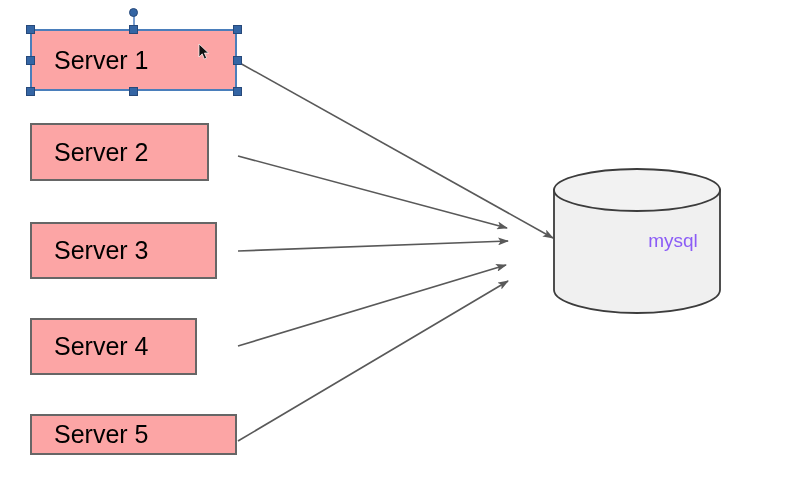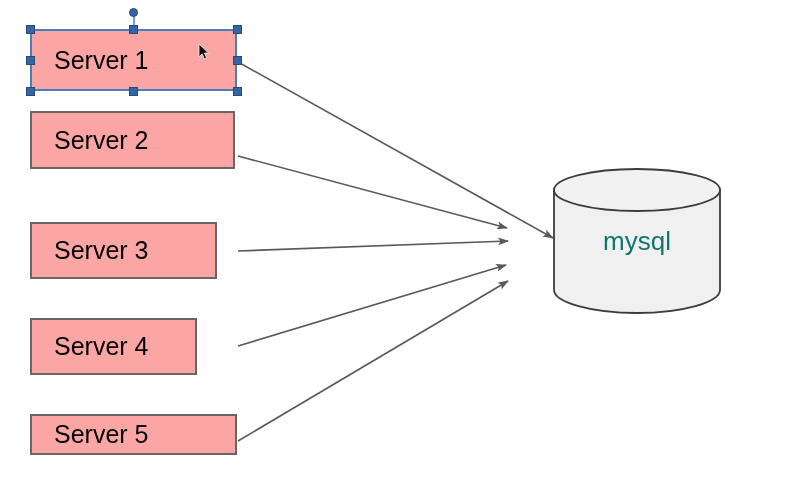--- a/index.html
+++ b/index.html
@@ -52,22 +52,23 @@
   #db-label {
     position: absolute;
     left: 553px;
     top: 168px;
     width: 168px;
     height: 146px;
     display: flex;
     align-items: center;
     justify-content: center;
     font-family: "Liberation Sans", sans-serif;
-    font-size: 26px;
-    color: #0f766e;
+    font-size: 19px;
+    color: #8b5cf6;
+    padding-left: 36px;
   }
   
   #selection-frame {
     position: absolute;
     left: 30px;
     top: 29px;
     width: 207px;
     height: 62px;
     box-sizing: border-box;
     border: 2px solid #4a7ebb;
@@ -117,21 +118,21 @@
     <line x1="238" y1="156" x2="507" y2="228" stroke="#595959" stroke-width="1.6" marker-end="url(#arrowhead)"></line>
     <line x1="238" y1="251" x2="508" y2="241" stroke="#595959" stroke-width="1.6" marker-end="url(#arrowhead)"></line>
     <line x1="238" y1="346" x2="506" y2="265" stroke="#595959" stroke-width="1.6" marker-end="url(#arrowhead)"></line>
     <line x1="238" y1="441" x2="508" y2="281" stroke="#595959" stroke-width="1.6" marker-end="url(#arrowhead)"></line>
   </svg>
 
   <div class="node-box" style="left:30px; top:29px; width:207px; height:62px;">
     <span class="node-label">Server 1</span>
   </div>
 
-  <div class="node-box" style="left:30px; top:111px; width:205px; height:58px;">
+  <div class="node-box" style="left:30px; top:123px; width:179px; height:58px;">
     <span class="node-label">Server 2</span>
   </div>
 
   <div class="node-box" style="left:30px; top:222px; width:187px; height:57px;">
     <span class="node-label">Server 3</span>
   </div>
 
   <div class="node-box" style="left:30px; top:318px; width:167px; height:57px;">
     <span class="node-label">Server 4</span>
   </div>

